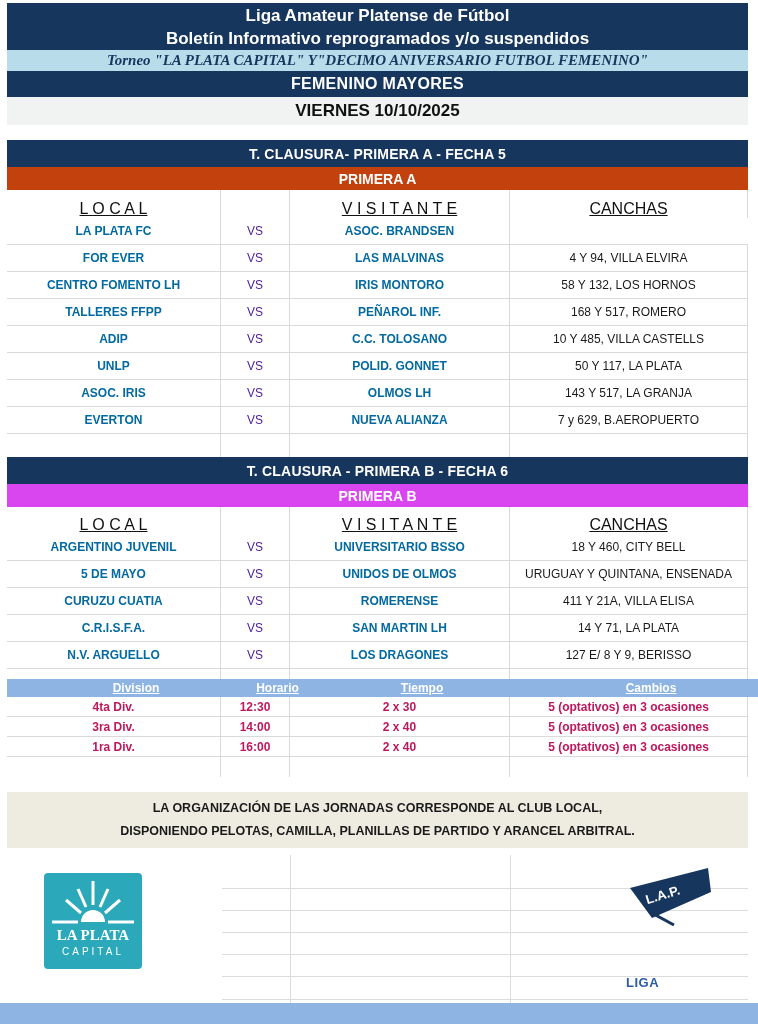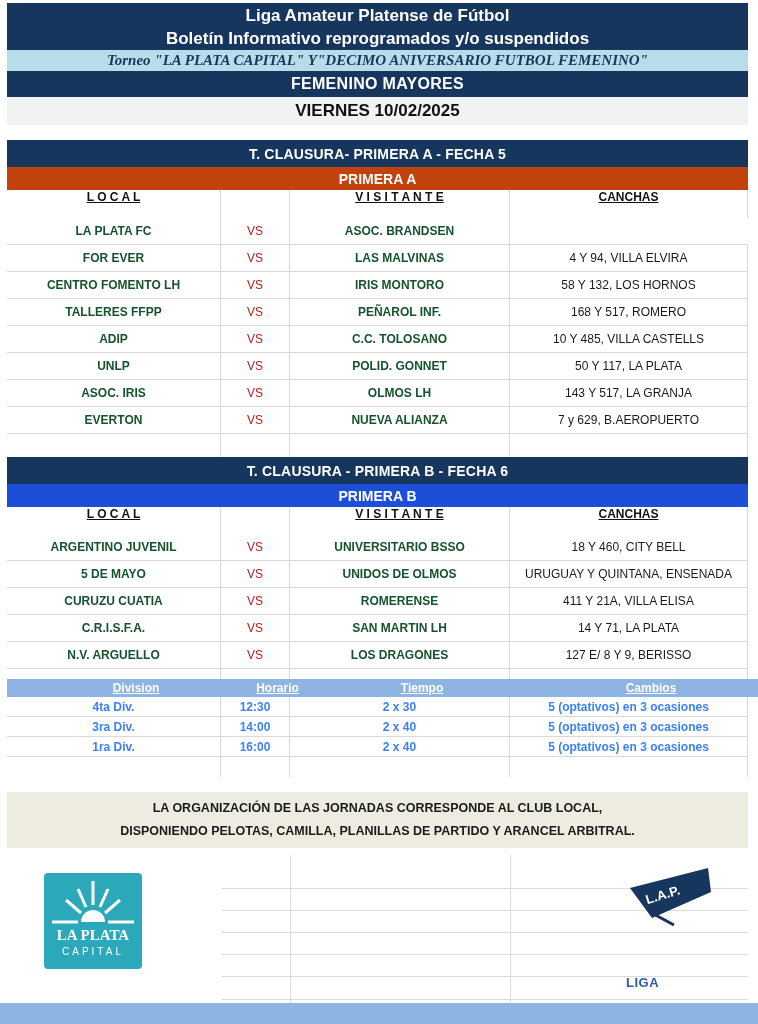--- a/index.html
+++ b/index.html
@@ -11,44 +11,44 @@
   
   .hdr-title{top:3px;height:47px;flex-direction:column;font-size:17px;line-height:23px;}
   .hdr-torneo{top:50px;height:21px;background:#b9dcea;color:#17365d;
       font-family:"Liberation Serif",serif;font-style:italic;font-weight:bold;font-size:15px;}
   .hdr-cat{top:71px;height:26px;font-size:16px;letter-spacing:.3px;}
   .hdr-date{top:97px;height:28px;background:#f1f2f2;color:#111;font-weight:bold;font-size:17px;}
   
   .sec-title{height:27px;font-size:14px;letter-spacing:.2px;}
   .sub-band{height:23px;color:#fff;font-weight:bold;font-size:14px;}
   .teal{background:#c2410c;}
-  .green{background:#1d4ed8;}
+  .green{background:#d946ef;}
   
   .tbl{position:absolute;left:7px;width:741px;}
   .mrow{display:flex;width:741px;border-bottom:1px solid #d9d9d9;box-sizing:border-box;}
   .mrow .c{box-sizing:border-box;display:flex;align-items:center;justify-content:center;
            font-size:12px;overflow:hidden;white-space:nowrap;}
   .c1{width:214px;border-right:1px solid #d9d9d9;}
   .c2{width:69px;border-right:1px solid #d9d9d9;}
   .c3{width:220px;border-right:1px solid #d9d9d9;}
   .c4{width:238px;border-right:1px solid #d9d9d9;}
-  .teamname{font-weight:bold;color:#14532d;}
-  .vs{color:#b91c1c;font-size:11px;}
+  .teamname{font-weight:bold;color:#0369a1;}
+  .vs{color:#4c1d95;font-size:11px;}
   .cancha{color:#1a1a1a;}
   .colhead{display:flex;width:741px;}
-  .colhead .c{box-sizing:border-box;display:flex;align-items:flex-start;justify-content:center;
-      font-size:12px;font-weight:bold;color:#111;}
+  .colhead .c{box-sizing:border-box;display:flex;align-items:flex-end;justify-content:center;
+      font-size:16px;font-weight:normal;color:#111;}
   .colhead .u{text-decoration:underline;}
   
   .sched-head{display:flex;width:741px;background:#8db4e2;padding-left:22px;}
   .sched-head .c{box-sizing:border-box;display:flex;align-items:center;justify-content:center;
       font-size:12px;font-weight:bold;color:#fff;text-decoration:underline;}
   .srow{display:flex;width:741px;border-bottom:1px solid #d9d9d9;box-sizing:border-box;}
   .srow .c{box-sizing:border-box;display:flex;align-items:center;justify-content:center;
-      font-size:12px;font-weight:bold;color:#3b82f6;}
+      font-size:12px;font-weight:bold;color:#be185d;}
   
   .note{position:absolute;left:7px;width:741px;top:792px;height:56px;background:#eeece1;
       display:flex;flex-direction:column;align-items:center;justify-content:center;
       font-size:12.5px;font-weight:bold;line-height:23px;color:#1a1a1a;text-align:center;}
   
   .hline{position:absolute;height:1px;background:#dcdcdc;}
   .vline{position:absolute;width:1px;background:#dcdcdc;}
   
   .cap-logo{position:absolute;left:44px;top:873px;width:98px;height:96px;background:#2ba8ba;
       border-radius:4px;}
@@ -61,21 +61,21 @@
 <body>
 
 <div class="page">
 
   <div class="band navy center hdr-title">
     <div>Liga Amateur Platense de Fútbol</div>
     <div>Boletín Informativo reprogramados y/o suspendidos</div>
   </div>
   <div class="band center hdr-torneo">Torneo "LA PLATA CAPITAL" Y"DECIMO ANIVERSARIO FUTBOL FEMENINO"</div>
   <div class="band navy center hdr-cat">FEMENINO MAYORES</div>
-  <div class="band center hdr-date">VIERNES 10/02/2025</div>
+  <div class="band center hdr-date">VIERNES 10/10/2025</div>
 
   <div class="band navy center sec-title" style="top:140px">T. CLAUSURA- PRIMERA A - FECHA 5</div>
   <div class="band center sub-band teal" style="top:167px">PRIMERA A</div>
 
   <div class="tbl" style="top:190px">
     <div class="colhead" style="height:28px">
       <div class="c c1">
           <span class="u">L O C A L</span>
         </div>
       <div class="c c2"></div>

